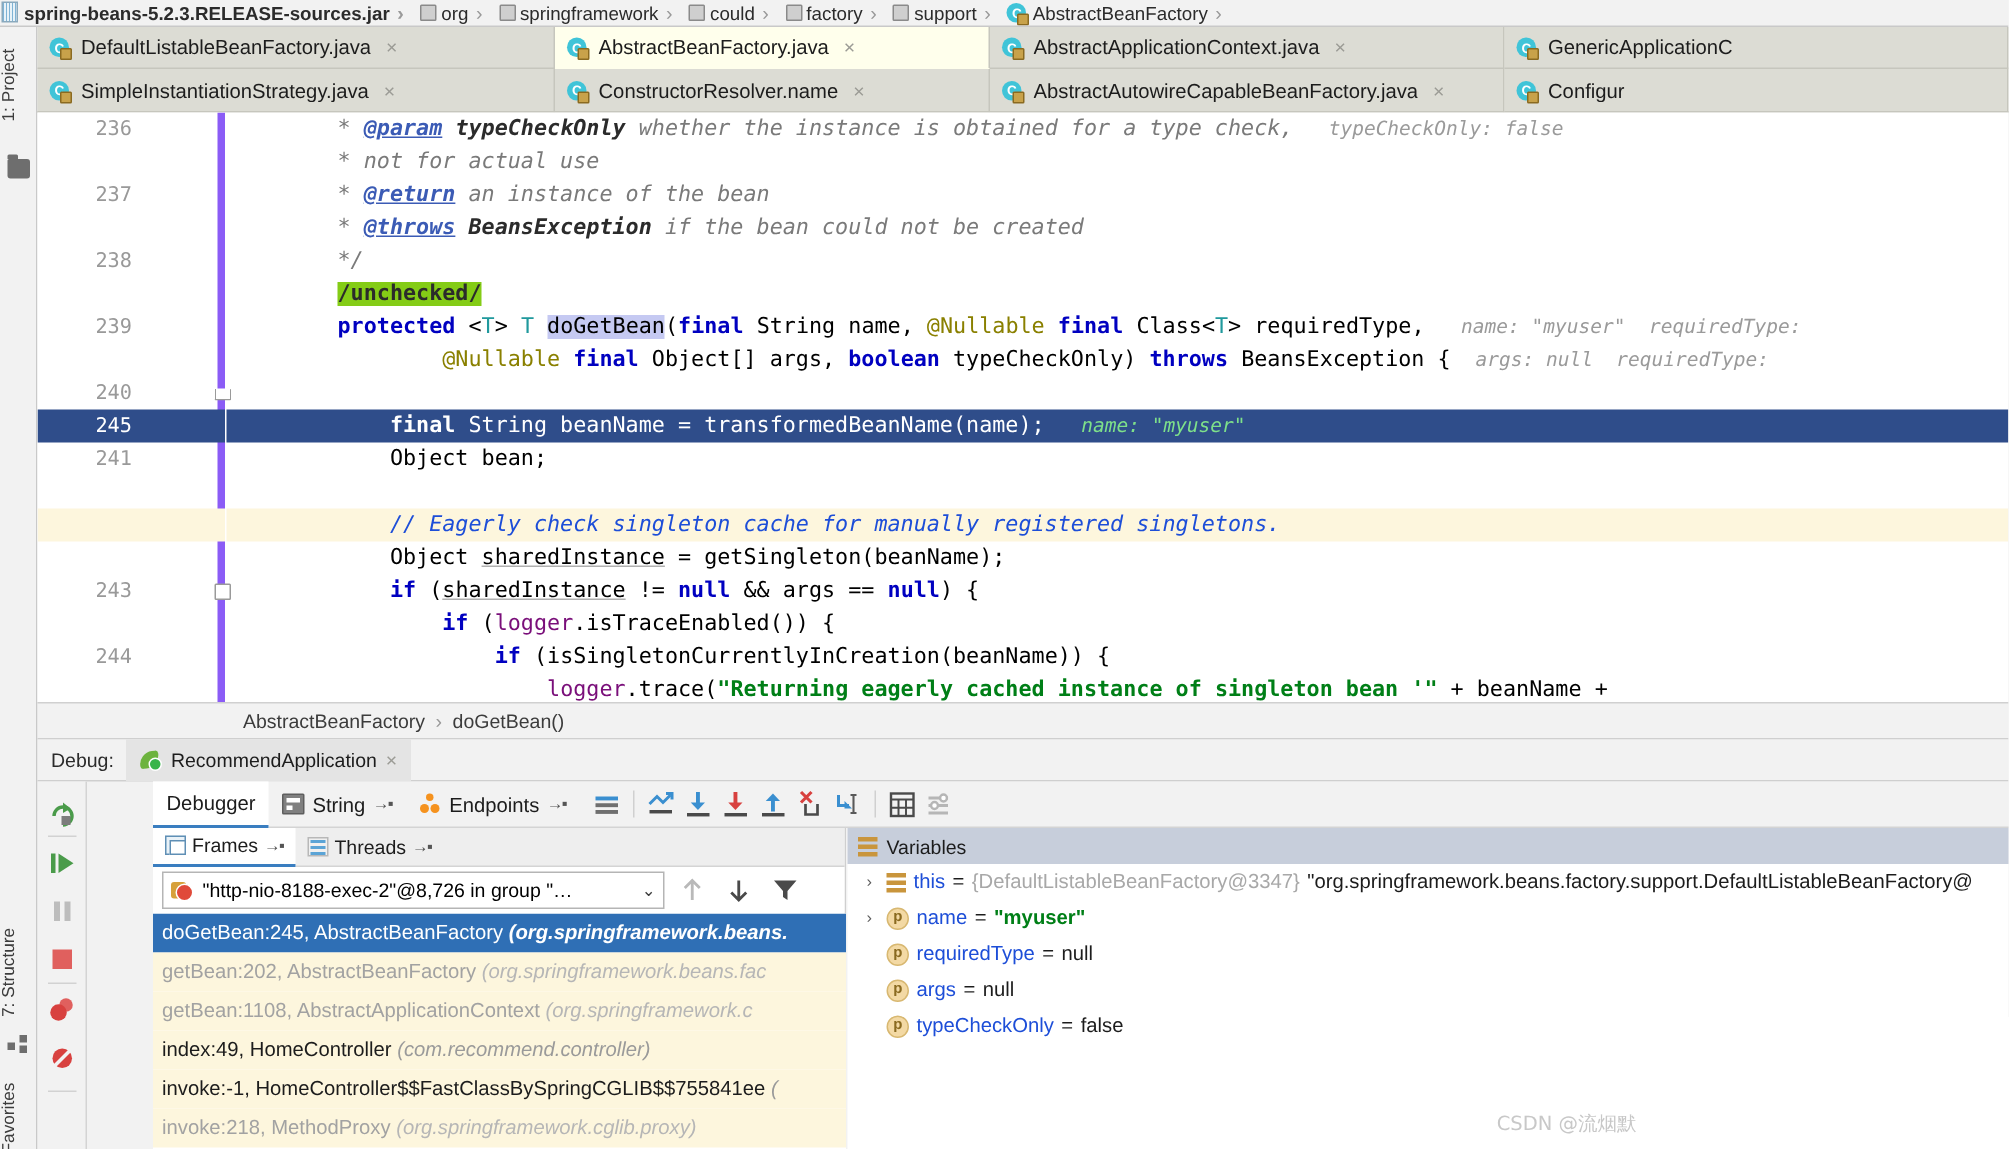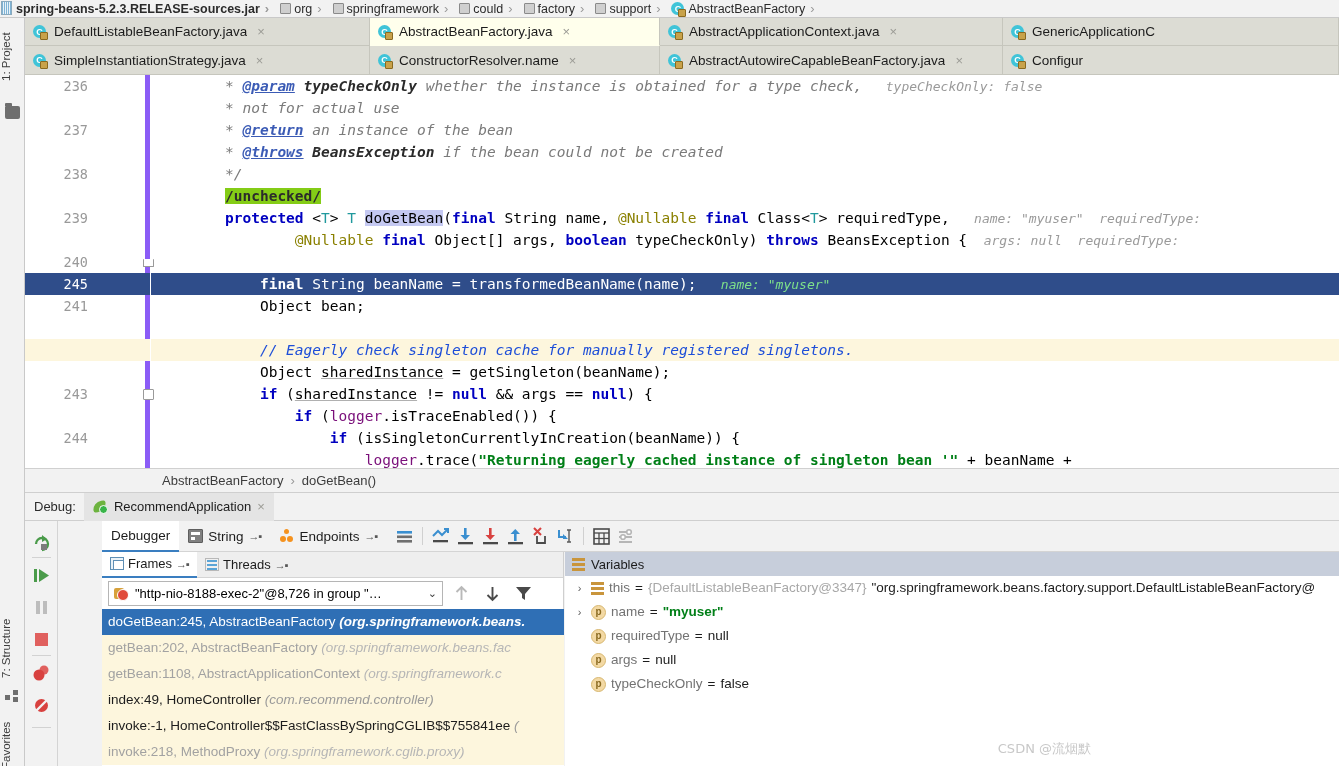--- a/index.html
+++ b/index.html
@@ -194,21 +194,21 @@
             gap:6px; padding:0 7px; font-size:13px; color:#1c1c1c;}
   .vars-ic{width:13px;height:13px;position:relative;flex:0 0 auto;}
   .vars-ic i{position:absolute;left:0;right:0;height:3px;background:#c9953c;}
   .vars-ic i:nth-child(1){top:0;} .vars-ic i:nth-child(2){top:5px;} .vars-ic i:nth-child(3){top:10px;}
   .varrow{ height:24px; line-height:24px; display:flex; align-items:center; gap:5px;
            padding-left:8px; font-size:13.5px; white-space:nowrap; overflow:hidden;}
   .expander{ width:13px; color:#5c5c5c; font-size:11px; flex:0 0 auto; text-align:center;}
   .pbadge{ width:15px;height:15px;border-radius:50%;background:#f3d9a4;border:1px solid #d8b871;
            color:#8a6a20;font-size:10px;font-weight:bold;display:inline-flex;align-items:center;
            justify-content:center;flex:0 0 auto;}
-  .vname{ color:#737373; }
+  .vname{ color:#1d4ed8; }
   .veq{ color:#1c1c1c; }
   .vnull{ color:#1c1c1c; }
   .vstr{ color:#007f17; font-weight:bold; }
   .vref{ color:#a8a8a8; }
   .vtoStr{ color:#1c1c1c; }
 
   .watermark{ position:absolute; right:8px; bottom:8px; font-size:13px; color:#c8c8c8;
               font-family:"DejaVu Sans", sans-serif;}
 </style>
 </head>

